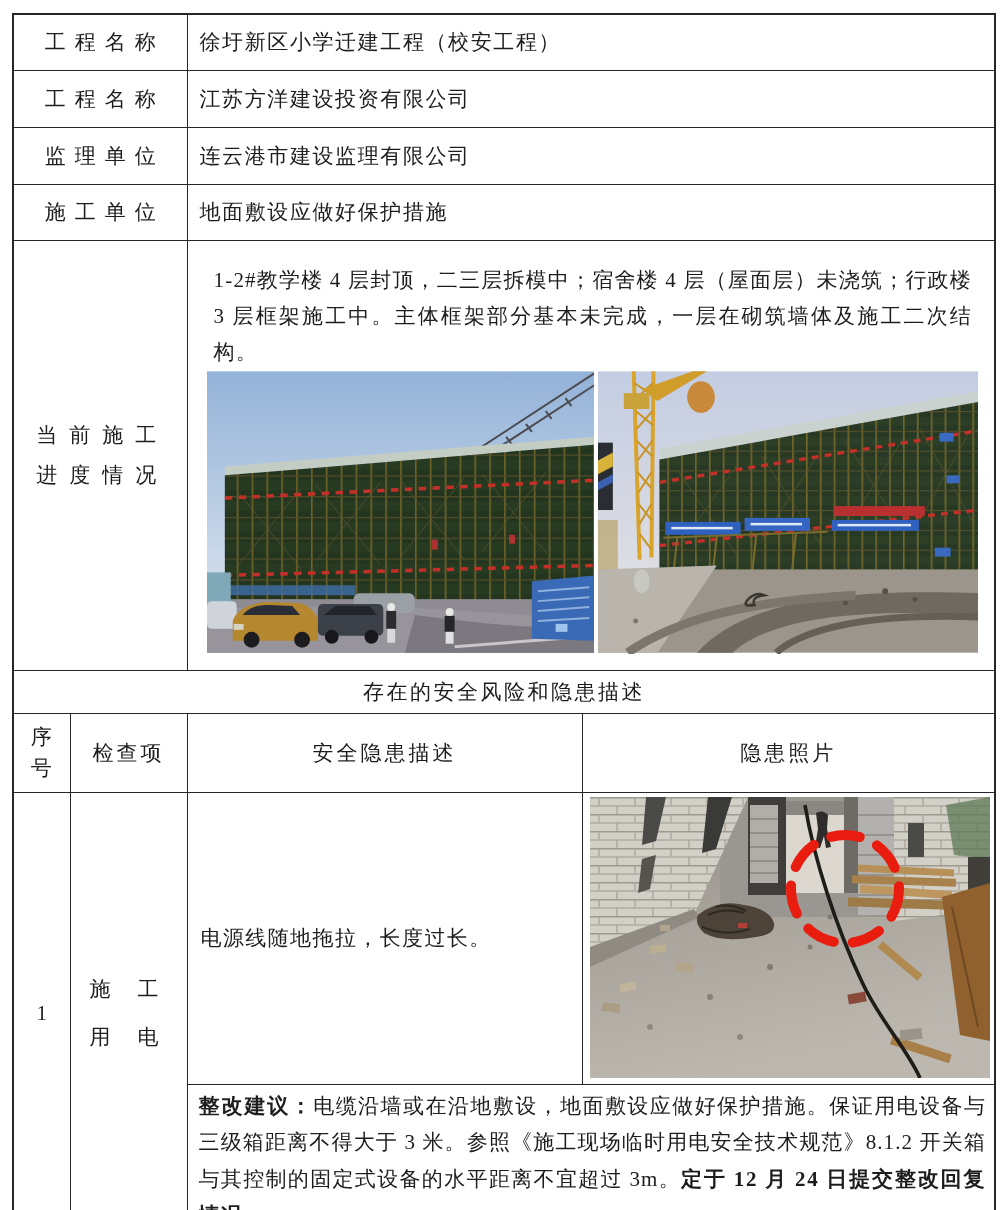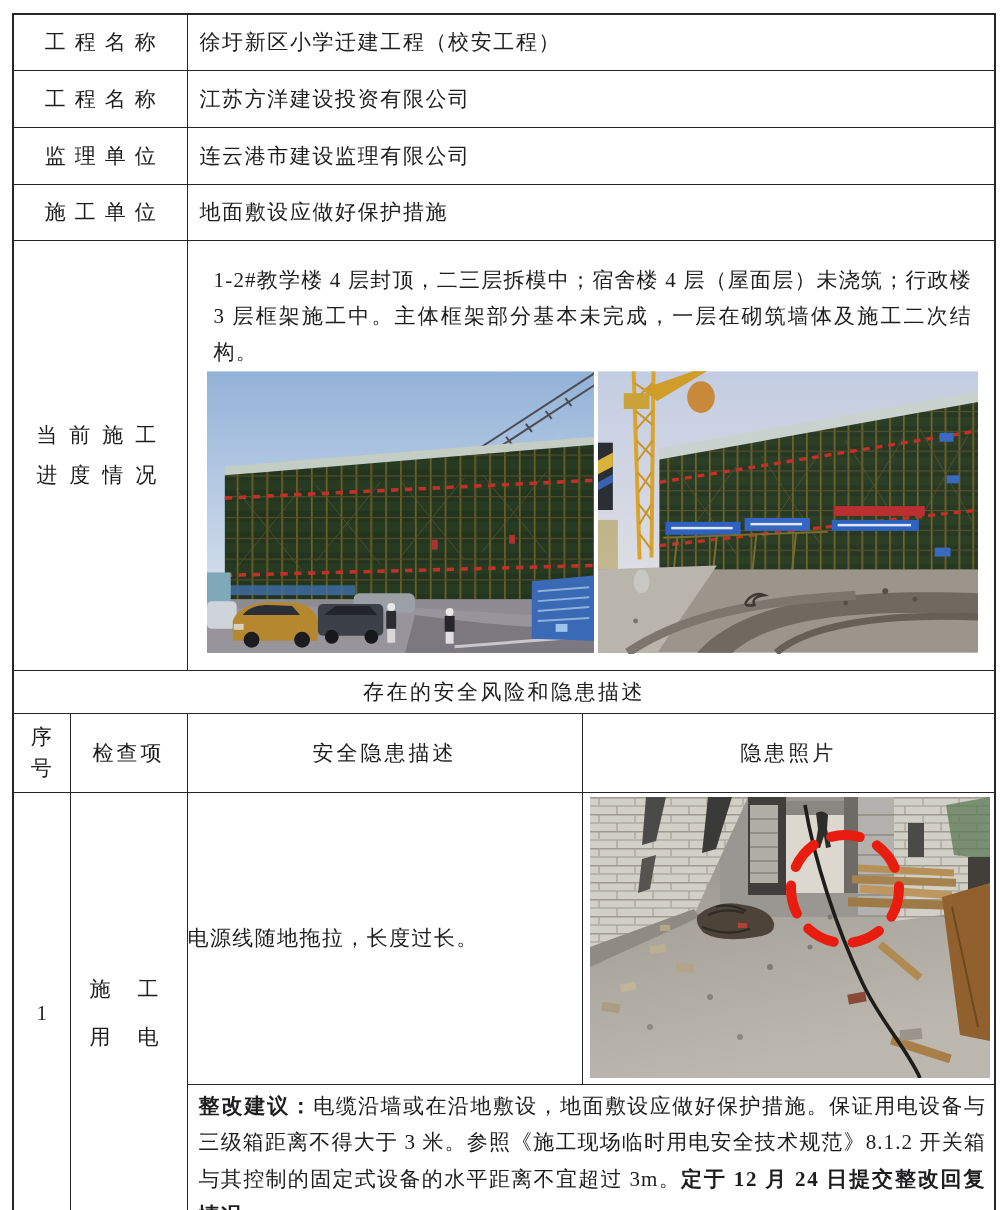--- a/index.html
+++ b/index.html
@@ -36,21 +36,21 @@
   .photos { display:flex; gap:4px; padding-left:3px; }
   .photos svg { display:block; }
   
   .section-title { text-align:center; font-size:22px; letter-spacing:2.5px; }
   
   .hdr { text-align:center; letter-spacing:3px; }
   .hdr-no { letter-spacing:1px; line-height:31px; padding:8px 14px; }
   
   .no-cell { text-align:center; font-size:22px; }
   .item-cell div { width:78px; margin:0 auto; letter-spacing:9px; line-height:48px; text-align:justify; text-align-last:justify; }
-  .desc-cell { letter-spacing:1.4px; }
+  .desc-cell { padding-left:13px; letter-spacing:1.4px; }
   .photo-cell { vertical-align:top; padding:4px 0 0 7px; }
   .suggestion {
     vertical-align:top; padding:3px 8px 0 11px;
     line-height:36.5px; letter-spacing:1.1px; text-align:justify;
   }
   .suggestion b { letter-spacing:1.6px; }
 </style>
 </head>
 <body>
 

